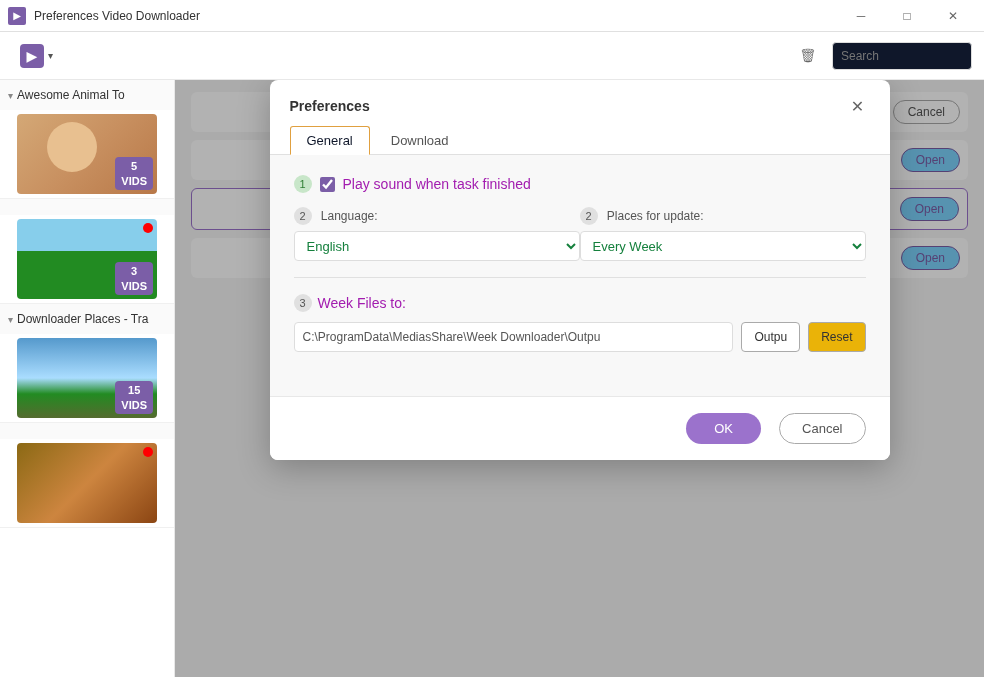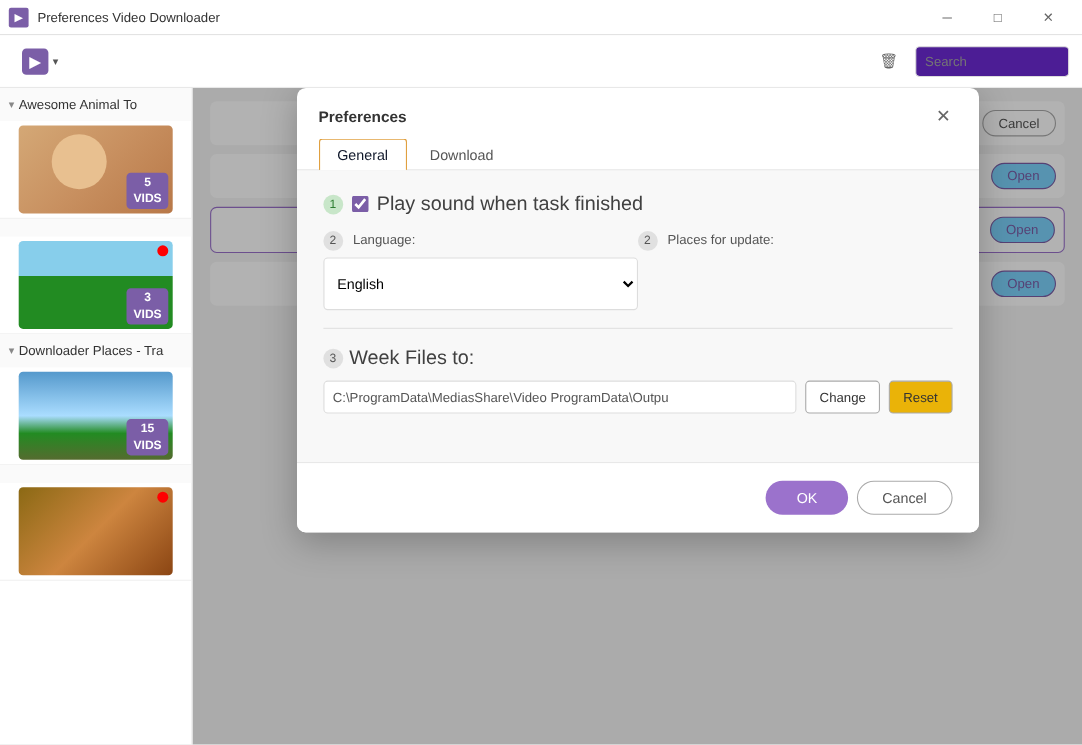--- a/index.html
+++ b/index.html
@@ -109,21 +109,21 @@
       align-items: center;
       justify-content: center;
       color: #666;
     }
     .search-box {
       width: 140px;
       height: 28px;
       border: 1px solid #ddd;
       border-radius: 4px;
       padding: 0 8px;
-      background: #4c1d95;
+      background: #0f172a;
       color: #999;
       font-size: 12px;
       outline: none;
     }
 
     
     .main-content {
       display: flex;
       height: calc(677px - 80px);
       background: #f5f5f5;
@@ -319,45 +319,45 @@
       color: #2e7d32;
     }
 
     .checkbox-input {
       width: 15px;
       height: 15px;
       accent-color: #7b5ea7;
       cursor: pointer;
     }
     .pref-label {
-      font-size: 18px;
-      color: #404040;
+      font-size: 14px;
+      color: #a21caf;
     }
 
     .pref-columns {
       display: flex;
       margin-top: 10px;
     }
     .pref-col {
       flex: 1;
     }
     .pref-col-label {
       font-size: 12px;
       color: #555;
       margin-bottom: 6px;
     }
     .pref-select {
       width: 100%;
-      height: 48px;
+      height: 30px;
       border: 1px solid #ddd;
       border-radius: 4px;
       background: white;
       padding: 0 8px;
       font-size: 13px;
-      color: #000000;
+      color: #15803d;
       cursor: pointer;
       appearance: auto;
     }
 
     .divider { height: 1px; background: #e0e0e0; margin: 16px 0; }
 
     .save-files-row {
       display: flex;
       align-items: center;
       gap: 8px;
@@ -395,21 +395,21 @@
       border-radius: 4px;
       cursor: pointer;
       font-size: 12px;
       color: #333;
     }
 
     
     .modal-footer {
       display: flex;
       justify-content: flex-end;
-      gap: 8px;
+      gap: 18px;
       padding: 16px 24px;
       background: white;
       border-top: 1px solid #e8e8e8;
     }
     .btn-ok {
       background: #9b72cc;
       color: white;
       border: none;
       border-radius: 16px;
       padding: 7px 28px;
@@ -613,35 +613,41 @@
                 <option>French</option>
                 <option>German</option>
                 <option>Spanish</option>
               </select>
             </div>
             <div class="pref-col">
               <div class="pref-col-label">
                 <span style="display:inline-flex;width:18px;height:18px;border-radius:50%;background:#e0e0e0;color:#555;font-size:11px;align-items:center;justify-content:center;margin-right:6px;">2</span>
                 <span>Places for update:</span>
               </div>
+              <select class="pref-select">
+                <option>Every Week</option>
+                <option>Every Day</option>
+                <option>Every Month</option>
+                <option>Never</option>
+              </select>
             </div>
           </div>
 
           <div class="divider"></div>
 
           <div class="pref-section">
             <div style="display:flex;align-items:center;gap:6px;margin-bottom:8px;">
               <div class="section-num">3</div>
               <span class="pref-label">Week Files to:</span>
             </div>
             <div class="save-files-row">
               <div class="save-files-path">
-                <span>C:\ProgramData\MediasShare\Video ProgramData\Outpu</span>
+                <span>C:\ProgramData\MediasShare\Week Downloader\Outpu</span>
               </div>
-              <button class="save-files-change-btn">Change</button>
+              <button class="save-files-change-btn">Outpu</button>
               <button class="save-files-reset-btn">Reset</button>
             </div>
           </div>
 
         </div>
 
         <div class="modal-footer">
           <button class="btn-ok">OK</button>
           <button class="btn-cancel-modal">Cancel</button>
         </div>

